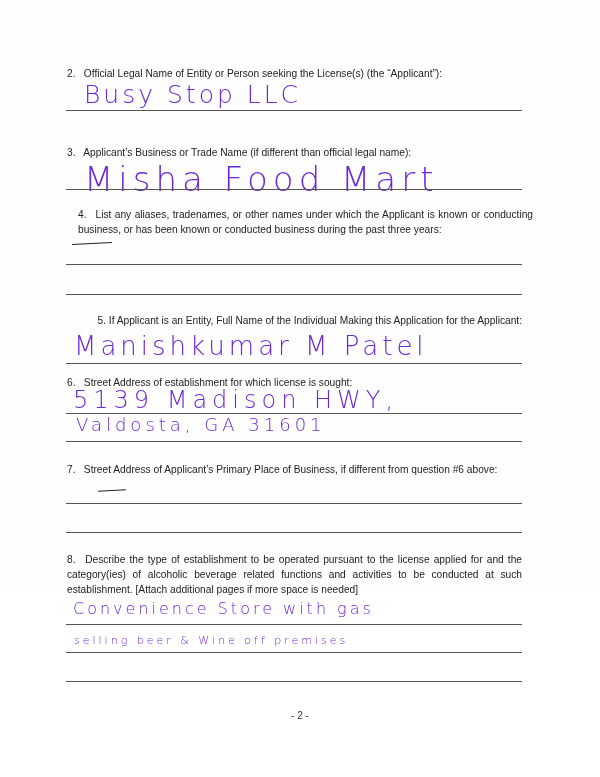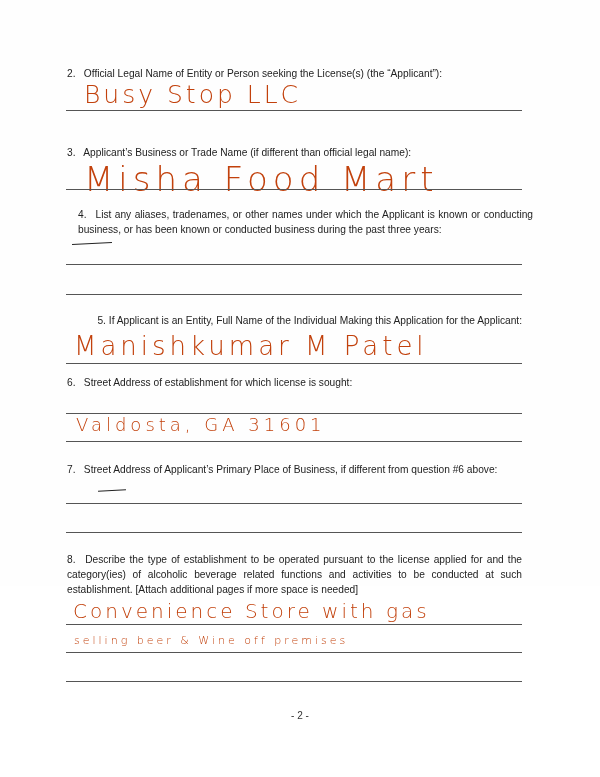--- a/index.html
+++ b/index.html
@@ -6,21 +6,21 @@
   body {
     width: 600px; height: 777px; background: #ffffff; position: relative;
     overflow: hidden; font-family: "Liberation Sans", sans-serif; color: #1a1a1a;
   }
   .page { position: absolute; left: 0; top: 0; width: 600px; height: 586px; background: #fefefe; padding-left: 32px; }
   .q { position: absolute; left: 67px; width: 455px; font-size: 10.2px; line-height: 15px; color: #222; }
   .q.justify { text-align: justify; }
   .num { display: inline-block; width: 14px; }
   .rule { position: absolute; left: 66px; width: 456px; height: 0; border-top: 1.2px solid #555; }
   .hw {
-    position: absolute; font-family: "DejaVu Sans", sans-serif; color: #c2410c;
+    position: absolute; font-family: "DejaVu Sans", sans-serif; color: #6d28d9;
     font-weight: 300; letter-spacing: 3px; white-space: nowrap;
     transform-origin: left bottom;
   }
   .dash { position: absolute; height: 0; border-top: 1.4px solid #222; transform: rotate(-3deg); }
   .pagenum { position: absolute; left: 0; width: 600px; text-align: center; font-size: 10px; top: 710px; color: #333; }
 </style>
 </head>
 <body>
 
 <div class="page">
@@ -51,36 +51,37 @@
     <span class="num">5.</span>
     <span>If Applicant is an Entity, Full Name of the Individual Making this Application for the Applicant:</span>
   </div>
   <div class="hw" style="left:74px; top:331px; font-size:26px; letter-spacing:4px;">Manishkumar M Patel</div>
   <div class="rule" style="top:363px;"></div>
 
   <div class="q" style="top:375px;">
     <span class="num">6.</span>
     <span>Street Address of establishment for which license is sought:</span>
   </div>
+  <div class="hw" style="left:73px; top:386px; font-size:24px; letter-spacing:5px;">5139 Madison HWY,</div>
   <div class="rule" style="top:413px;"></div>
   <div class="hw" style="left:76px; top:414px; font-size:18px; letter-spacing:4px;">Valdosta, GA 31601</div>
   <div class="rule" style="top:441px;"></div>
 
   <div class="q" style="top:462px;">
     <span class="num">7.</span>
     <span>Street Address of Applicant’s Primary Place of Business, if different from question #6 above:</span>
   </div>
   <div class="dash" style="left:98px; top:490px; width:28px;"></div>
   <div class="rule" style="top:503px;"></div>
   <div class="rule" style="top:532px;"></div>
 
   <div class="q justify" style="top:552px;">
     <span class="num">8.</span>
     <span>Describe the type of establishment to be operated pursuant to the license applied for and the category(ies) of alcoholic beverage related functions and activities to be conducted at such establishment. [Attach additional pages if more space is needed]</span>
   </div>
-  <div class="hw" style="left:73px; top:599px; font-size:20px; letter-spacing:3px;text-align:center;">Convenience Store with gas</div>
+  <div class="hw" style="left:73px; top:599px; font-size:16px; letter-spacing:3px;text-align:center;">Convenience Store with gas</div>
   <div class="rule" style="top:624px;"></div>
   <div class="hw" style="left:74px; top:634px; font-size:11px; letter-spacing:3px;">selling beer &amp; Wine off premises</div>
   <div class="rule" style="top:652px;"></div>
   <div class="rule" style="top:681px;"></div>
 
   <div class="pagenum">- 2 -</div>
 </div>
 
 </body></html>

